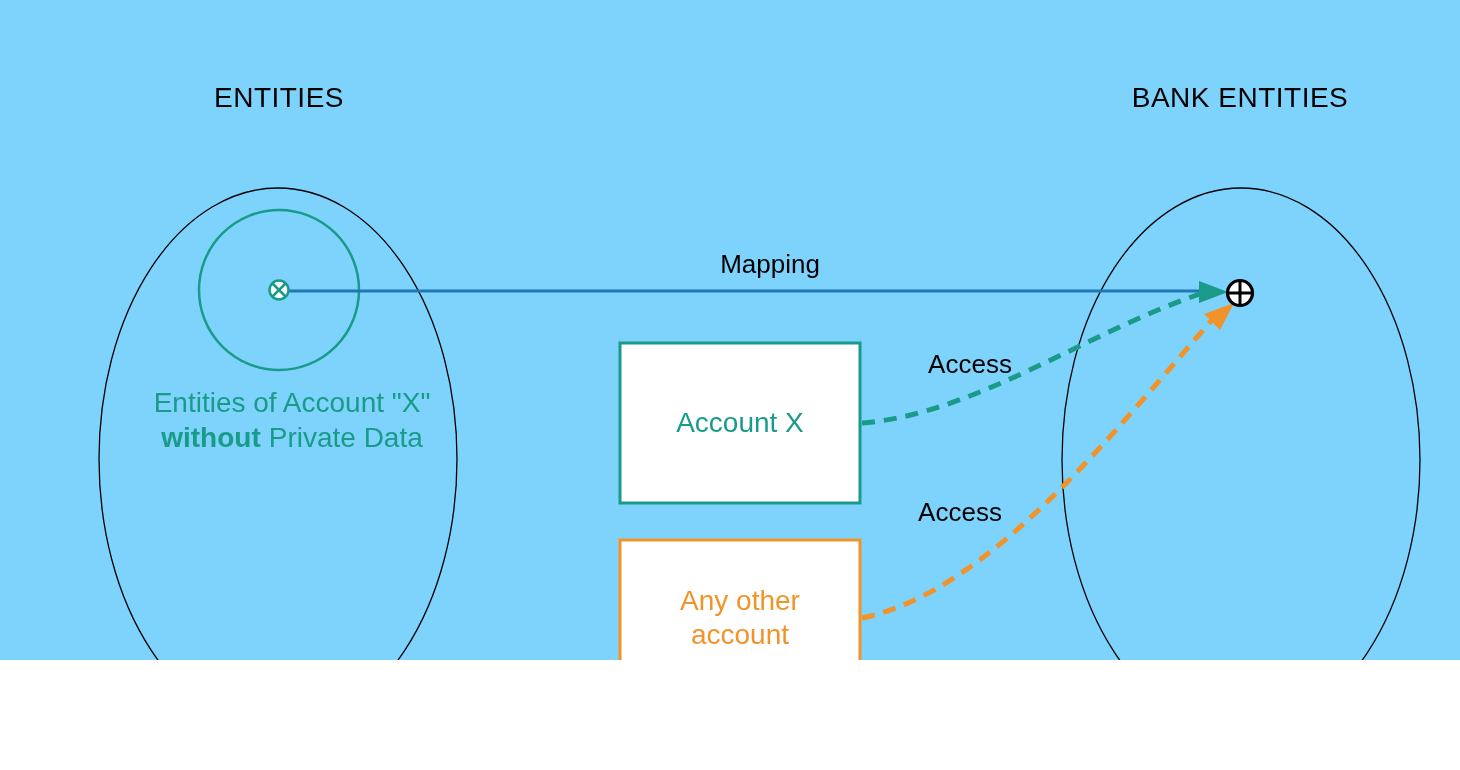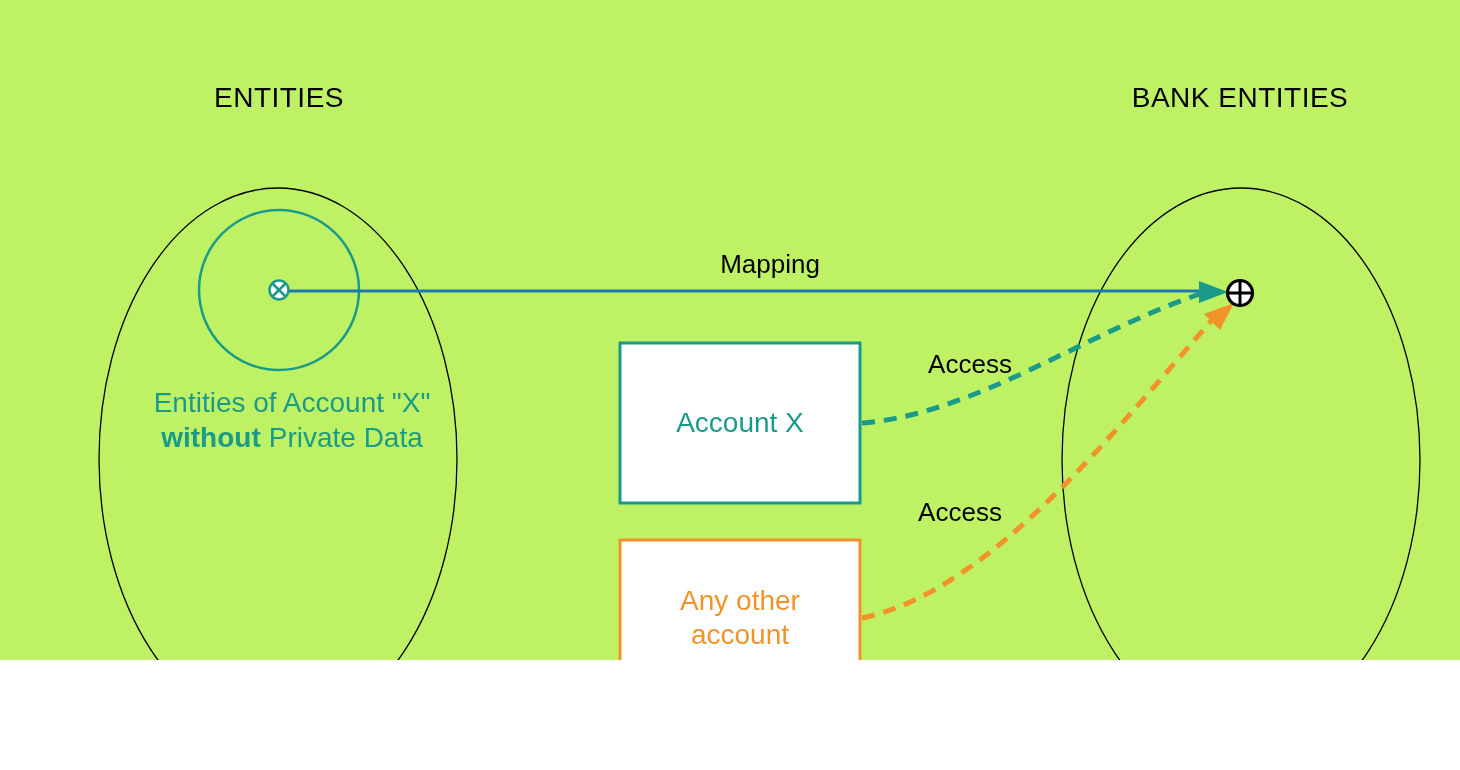--- a/index.html
+++ b/index.html
@@ -5,21 +5,21 @@
   html, body {
     margin: 0;
     padding: 0;
     background: #ffffff;
     font-family: "Liberation Sans", sans-serif;
   }
   .canvas {
     position: relative;
     width: 1460px;
     height: 660px;
-    background: #bef264;
+    background: #7dd3fc;
     overflow: hidden;
   }
   svg text {
     font-family: "Liberation Sans", sans-serif;
   }
   .title-text {
     font-size: 28px;
     letter-spacing: 0.5px;
   }
   .label-text {

